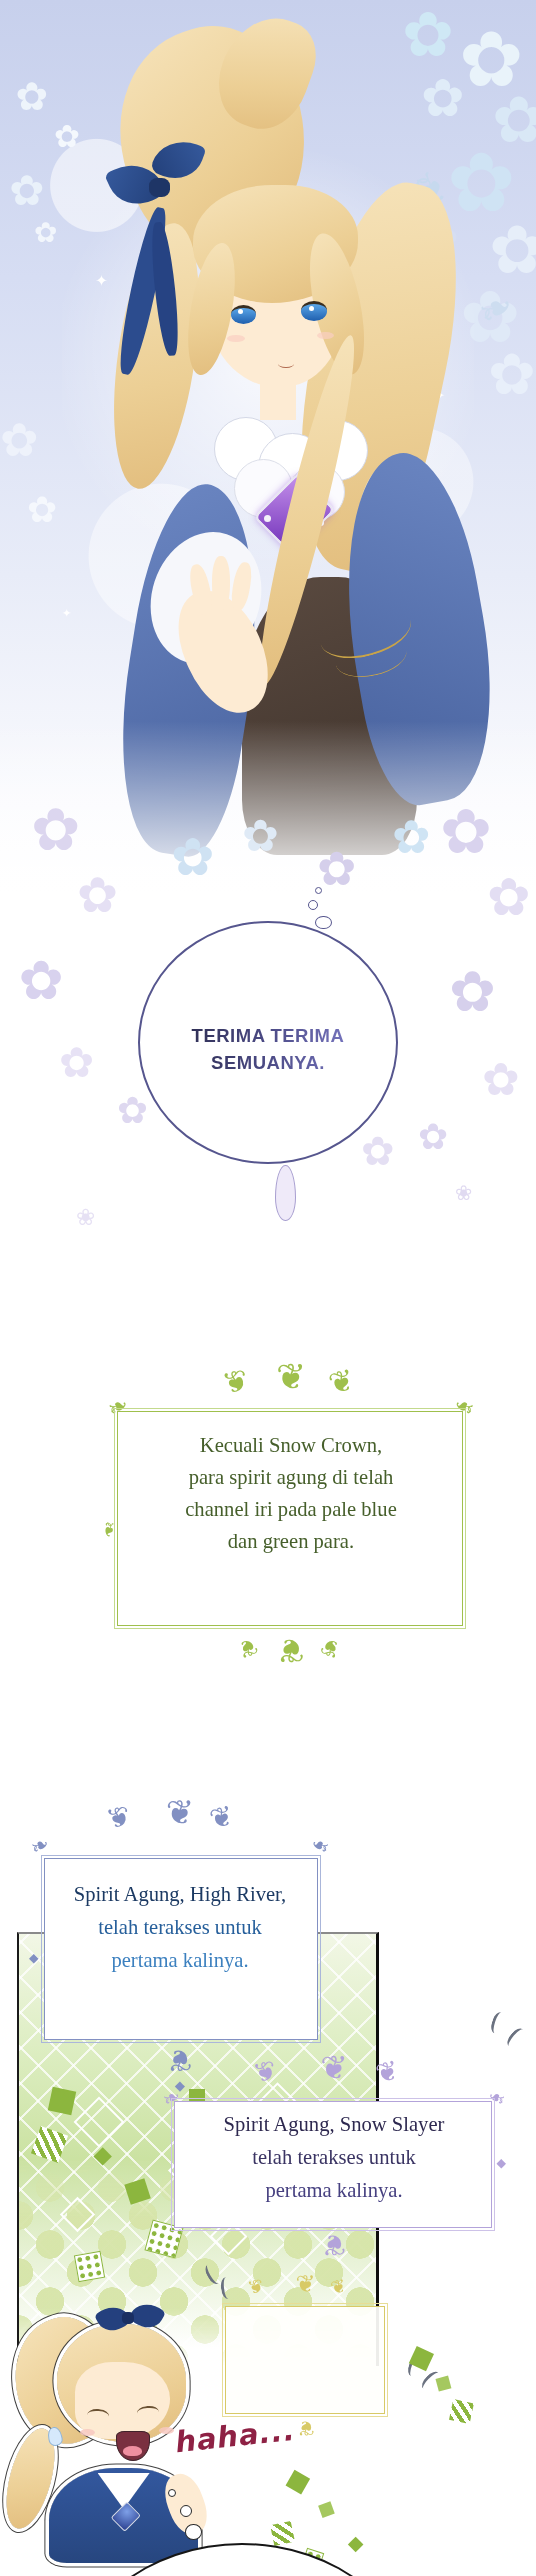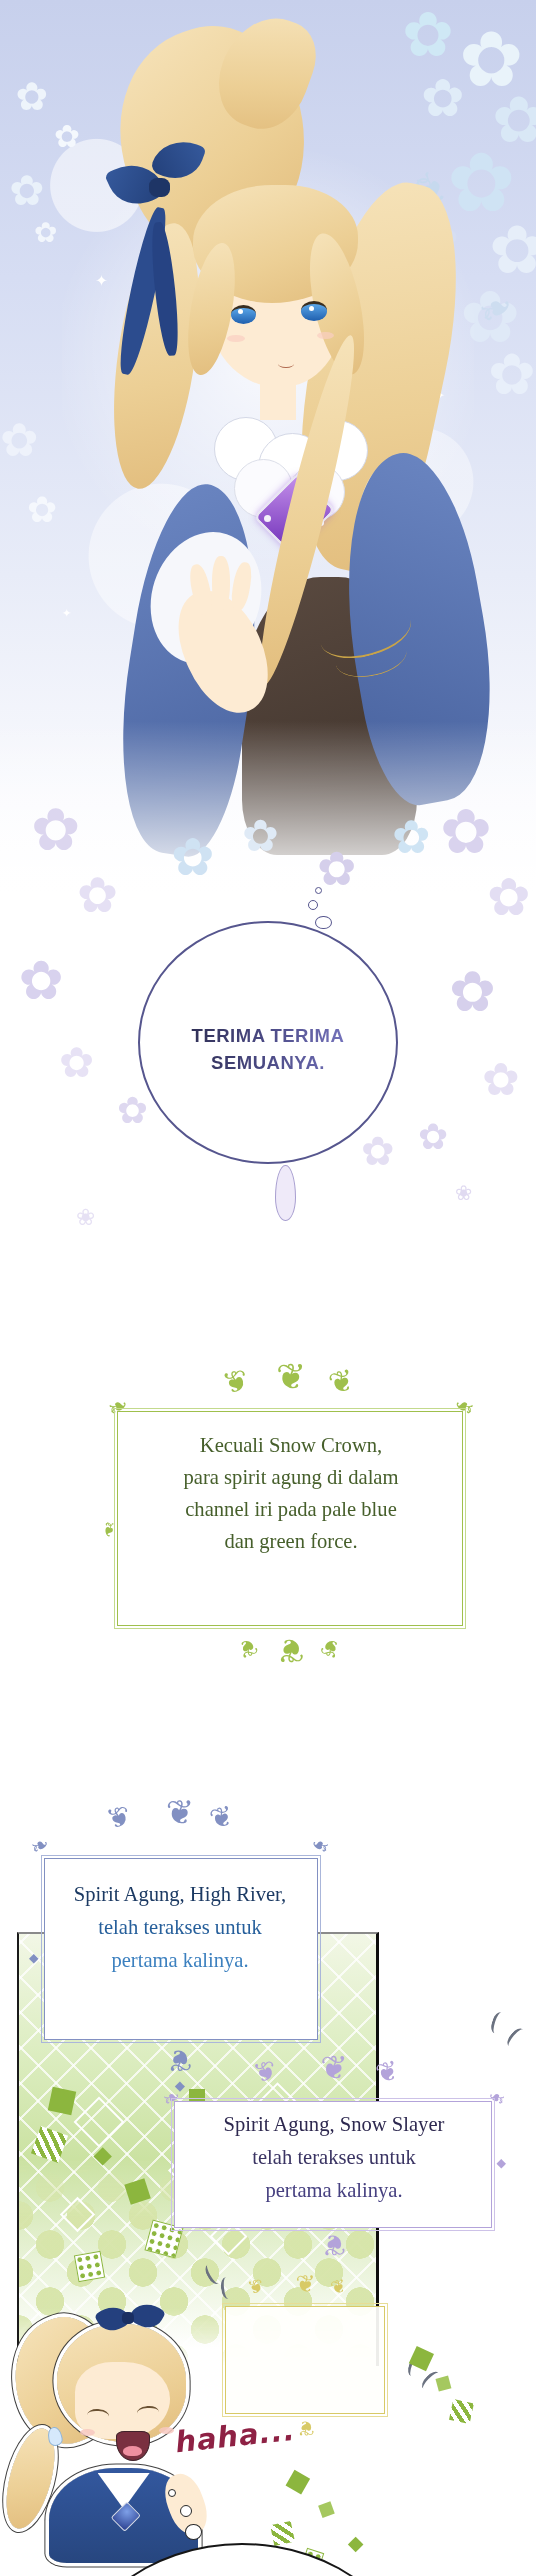--- a/index.html
+++ b/index.html
@@ -192,23 +192,23 @@
   <div class="ornate" style="left:103px;top:1364px;width:376px;height:309px;--oc:#9fc04c;--oc2:#c3da8c">
     <span class="orn" style="left:50%;top:-5.2px;transform:translateX(-50%);font-size:36px">❦</span>
     <span class="orn" style="left:32%;top:3.1px;font-size:30px;transform:scaleX(-1) rotate(14deg)">❦</span>
     <span class="orn" style="left:60%;top:3.1px;font-size:30px;transform:rotate(-14deg)">❦</span>
     <span class="orn" style="left:5.2px;top:31px;font-size:24px;transform:rotate(-28deg)">❧</span>
     <span class="orn" style="right:5.2px;top:31px;font-size:24px;transform:scaleX(-1) rotate(-28deg)">❧</span>
     <span class="orn" style="left:-3.1px;top:155px;font-size:20.6px;transform:rotate(90deg)">❧</span>
     <div class="obox" style="left:14.4px;top:47px;width:344px;height:213px"></div>
     <div class="otext" style="top:66px;font-size:20.6px;line-height:1.55;color:#465f2b">
       <div>Kecuali Snow Crown,</div>
-      <div>para spirit agung di dalam</div>
+      <div>para spirit agung di telah</div>
       <div>channel iri pada pale blue</div>
-      <div>dan green force.</div>
+      <div>dan green para.</div>
     </div>
     <span class="orn" style="left:50%;bottom:6.2px;transform:translateX(-50%) rotate(180deg);font-size:33px">❦</span>
     <span class="orn" style="left:36%;bottom:14.4px;font-size:23px;transform:rotate(160deg)">❦</span>
     <span class="orn" style="left:58%;bottom:14.4px;font-size:23px;transform:scaleX(-1) rotate(160deg)">❦</span>
   </div>
 
   <div class="gpanel" style="left:17px;top:1932px;width:362px;height:434px">
     <div class="dots" style="top:52%;height:48%"></div>
     <div class="cf wdia" style="left:62px;top:170px;width:36px;height:36px;transform:rotate(45deg)"></div>
     <div class="cf wdia" style="left:155px;top:222px;width:29px;height:29px;transform:rotate(45deg)"></div>

